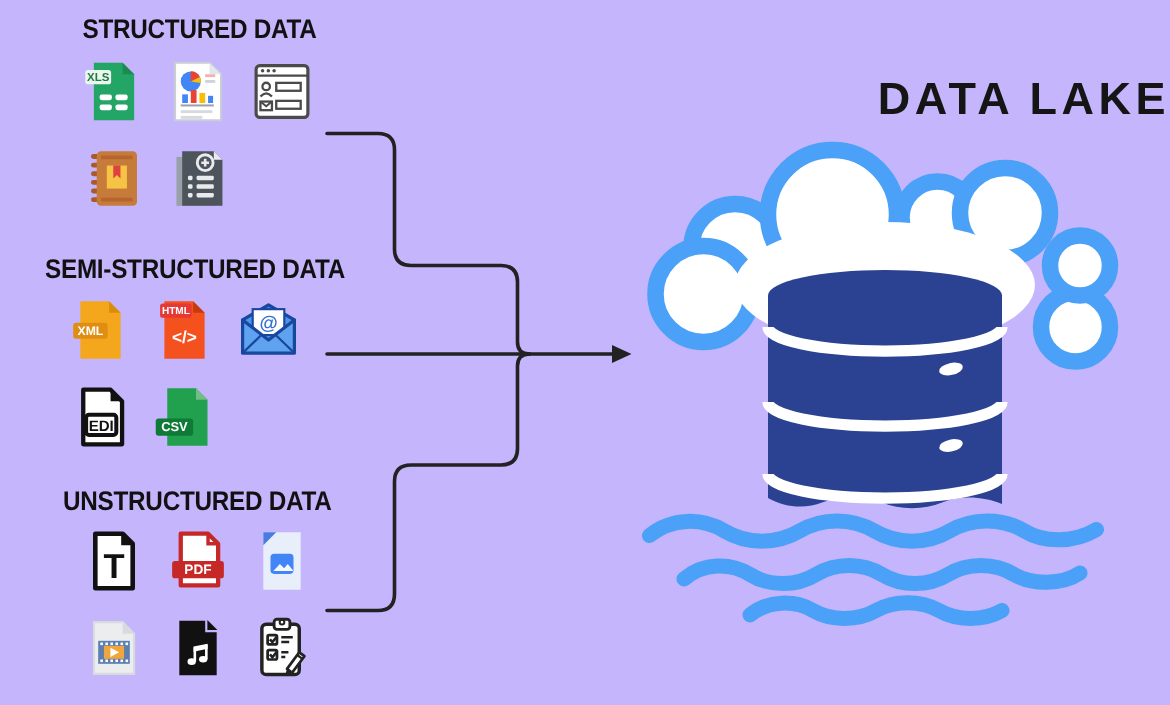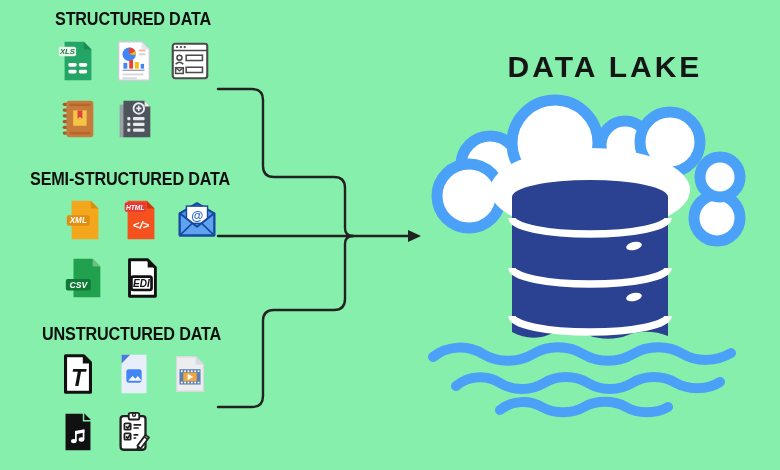--- a/index.html
+++ b/index.html
@@ -1,25 +1,25 @@
 <!DOCTYPE html>
 <html><head>
 <meta charset="utf-8">
 <style>
   html,body{margin:0;padding:0;background:#fff;}
-  #stage{position:relative;width:780px;height:470px;background:#86efac;overflow:hidden;
+  #stage{position:relative;width:780px;height:470px;background:#c4b5fd;overflow:hidden;
          font-family:"Liberation Sans",sans-serif;}
   .sec-heading{position:absolute;font-weight:800;font-size:18px;color:#111;
                letter-spacing:-0.2px;white-space:nowrap;transform:scaleX(0.9);
                transform-origin:left center;}
   .icon-grid{position:absolute;display:grid;grid-template-columns:repeat(3,48px);
              grid-auto-rows:48px;column-gap:8px;row-gap:10px;}
-  .cell{width:48px;height:48px;display:flex;align-items:center;justify-content:flex-end;font-style:italic;}
+  .cell{width:48px;height:48px;display:flex;align-items:center;justify-content:flex-start;}
   .cell svg{width:46px;height:46px;display:block;}
-  #title{position:absolute;left:430px;top:50px;width:350px;text-align:center;
+  #title{position:absolute;left:430px;top:50px;width:350px;text-align:right;
          font-size:30px;font-weight:700;letter-spacing:3px;color:#151515;white-space:nowrap;}
   svg text{font-family:"Liberation Sans",sans-serif;}
   .overlay{position:absolute;left:0;top:0;}
 </style>
 </head>
 <body>
 
 <div id="stage">
 
   <div class="sec-heading" style="left:55px;top:9px;">STRUCTURED DATA</div>
@@ -103,21 +103,21 @@
         <rect x="17" y="22" width="3.2" height="3.2" rx="1" fill="#E8EAED"></rect>
         <rect x="23" y="22" width="12" height="3.2" rx="1" fill="#E8EAED"></rect>
         <rect x="17" y="28" width="3.2" height="3.2" rx="1" fill="#E8EAED"></rect>
         <rect x="23" y="28" width="12" height="3.2" rx="1" fill="#E8EAED"></rect>
         <rect x="17" y="34" width="3.2" height="3.2" rx="1" fill="#E8EAED"></rect>
         <rect x="23" y="34" width="12" height="3.2" rx="1" fill="#E8EAED"></rect>
       </svg>
     </div>
   </div>
 
-  <div class="icon-grid" style="left:60px;top:196px;">
+  <div class="icon-grid" style="left:44px;top:196px;">
 
     <div class="cell">
       <svg viewBox="0 0 48 48">
         <path d="M10 4 H30 L38 12 V44 H10 Z" fill="#F4A71D"></path>
         <path d="M30 4 L38 12 H30 Z" fill="#D98E0B"></path>
         <rect x="5" y="19" width="24" height="11" rx="2" fill="#E08E12"></rect>
         <text x="17" y="27.6" text-anchor="middle" font-size="8.5" font-weight="bold" fill="#fff">XML</text>
       </svg>
     </div>
 
@@ -137,47 +137,55 @@
         <path d="M6 17 L24 6.5 L42 17 V40 H6 Z" fill="#4D94EC" stroke="#17479E" stroke-width="2.2" stroke-linejoin="round"></path>
         <rect x="13" y="9.5" width="22" height="18" fill="#fff" stroke="#17479E" stroke-width="1.5"></rect>
         <text x="24" y="23.5" text-anchor="middle" font-size="13" font-weight="bold" fill="#2E6FD0">@</text>
         <path d="M6 17 L24 31 L42 17 V40 H6 Z" fill="#5FA2F0" stroke="#17479E" stroke-width="2.2" stroke-linejoin="round"></path>
         <path d="M6 40 L19 27.5 M42 40 L29 27.5" stroke="#17479E" stroke-width="1.6"></path>
       </svg>
     </div>
 
     <div class="cell">
       <svg viewBox="0 0 48 48">
+        <path d="M12 5 H31 L39 13 V43 H12 Z" fill="#fff" stroke="#111" stroke-width="3" stroke-linejoin="round"></path>
+        <path d="M31 5 V13 H39 Z" fill="#111"></path>
+        <rect x="14" y="22.5" width="21" height="14" rx="2" fill="#fff" stroke="#111" stroke-width="2.8"></rect>
+        <text x="24.5" y="33.5" text-anchor="middle" font-size="10.5" font-weight="bold" fill="#111">EDI</text>
+      </svg>
+    </div>
+
+    <div class="cell">
+      <svg viewBox="0 0 48 48">
         <path d="M12 4 H32 L40 12 V44 H12 Z" fill="#21A14E"></path>
         <path d="M32 4 L40 12 H32 Z" fill="#6FBE84"></path>
         <rect x="4" y="25" width="26" height="12" rx="2" fill="#0E7A36"></rect>
         <text x="17" y="34" text-anchor="middle" font-size="9" font-weight="bold" fill="#fff">CSV</text>
       </svg>
     </div>
-
-    <div class="cell">
-      <svg viewBox="0 0 48 48">
-        <path d="M12 5 H31 L39 13 V43 H12 Z" fill="#fff" stroke="#111" stroke-width="3" stroke-linejoin="round"></path>
-        <path d="M31 5 V13 H39 Z" fill="#111"></path>
-        <rect x="14" y="22.5" width="21" height="14" rx="2" fill="#fff" stroke="#111" stroke-width="2.8"></rect>
-        <text x="24.5" y="33.5" text-anchor="middle" font-size="10.5" font-weight="bold" fill="#111">EDI</text>
-      </svg>
-    </div>
   </div>
 
   <div class="icon-grid" style="left:53px;top:350px;">
 
     <div class="cell">
       <svg viewBox="0 0 48 48">
         <path d="M11 5 H30 L37 12 V43 H11 Z" fill="#fff" stroke="#111" stroke-width="3.2" stroke-linejoin="round"></path>
         <path d="M29 4.5 L37.5 13 H29 Z" fill="#111"></path>
         <text x="24" y="36" text-anchor="middle" font-size="24" font-weight="bold" fill="#111" font-family="DejaVu Serif, serif">T</text>
       </svg>
     </div>
 
+    <div class="cell">
+      <svg viewBox="0 0 48 48">
+        <path d="M12 5 H31 L38 12 V41 H12 Z" fill="#fff" stroke="#C62828" stroke-width="3" stroke-linejoin="round"></path>
+        <path d="M31 5 V12 H38" fill="none" stroke="#C62828" stroke-width="2.4"></path>
+        <rect x="6" y="24" width="36" height="12" rx="2" fill="#C62828"></rect>
+        <text x="24" y="33" text-anchor="middle" font-size="9.5" font-weight="bold" fill="#fff">PDF</text>
+      </svg>
+    </div>
 
     <div class="cell">
       <svg viewBox="0 0 48 48">
         <path d="M11 4 H37 a0 0 0 0 1 0 0 V44 H11 Z" fill="#E9EFFA" rx="3"></path>
         <path d="M11 4 h9 l-9 9 Z" fill="#4A7BE0"></path>
         <rect x="16" y="19" width="16" height="14" rx="2.5" fill="#4285F4"></rect>
         <path d="M18 31 l4.5 -5 3 3 2.5 -3 4 5 Z" fill="#fff" opacity="0.95"></path>
       </svg>
     </div>
 

